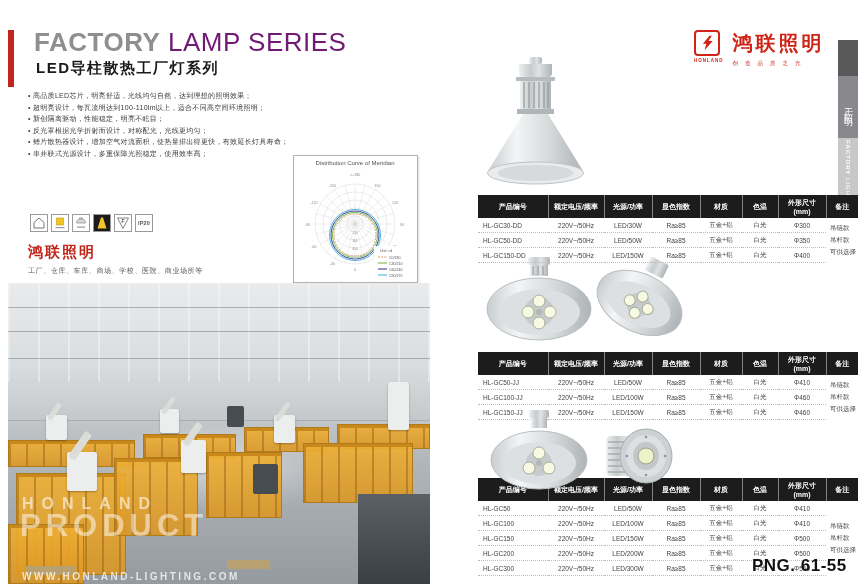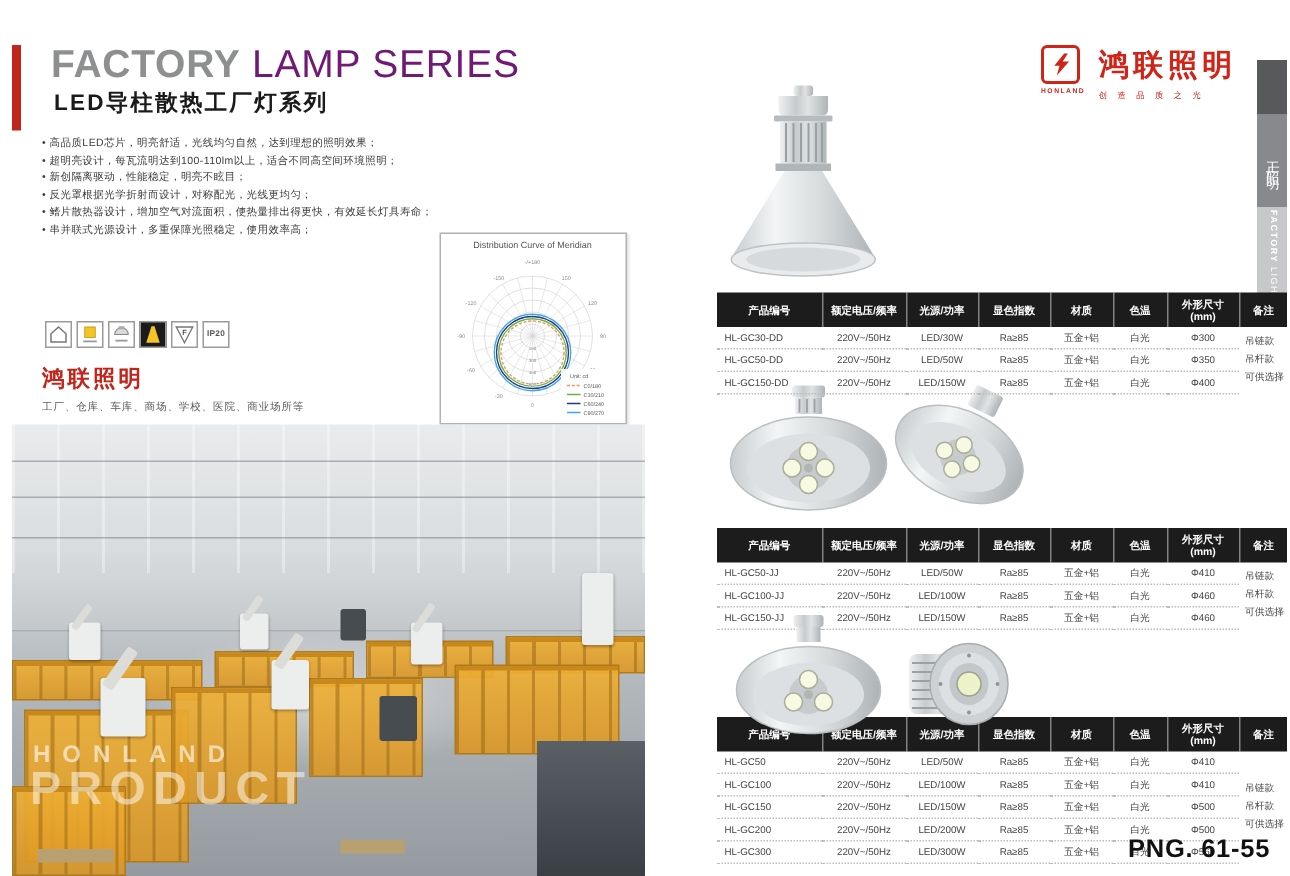--- a/index.html
+++ b/index.html
@@ -267,20 +267,21 @@
       <div class="arm"></div>
     </div>
   <div class="rb dark" style="left:58%; top:60%; width:6%; height:10%"></div>
   <div class="rb light" style="left:90%; top:33%; width:5%; height:16%"></div>
   <div class="machine-dark"></div>
   <div class="pallet" style="left:4%;  top:94%; width:12%"></div>
   <div class="pallet" style="left:52%; top:92%; width:10%"></div>
 
   <div class="ov-brand">HONLAND</div>
   <div class="ov-line ov-line1">PRODUCT</div>
+  <div class="ov-url">WWW.HONLAND-LIGHTING.COM</div>
 </div>
 
 <div class="brand">
   <div>
     <div class="logo-box">
       <svg width="18" height="18" viewBox="0 0 22 22">
         <path d="M14 2 L6 12 L10.2 12 L8 20 L18 8.5 L12.8 8.5 L17 2 Z" fill="#cf2417"></path>
       </svg>
     </div>
     <div class="logo-caption">HONLAND</div>

